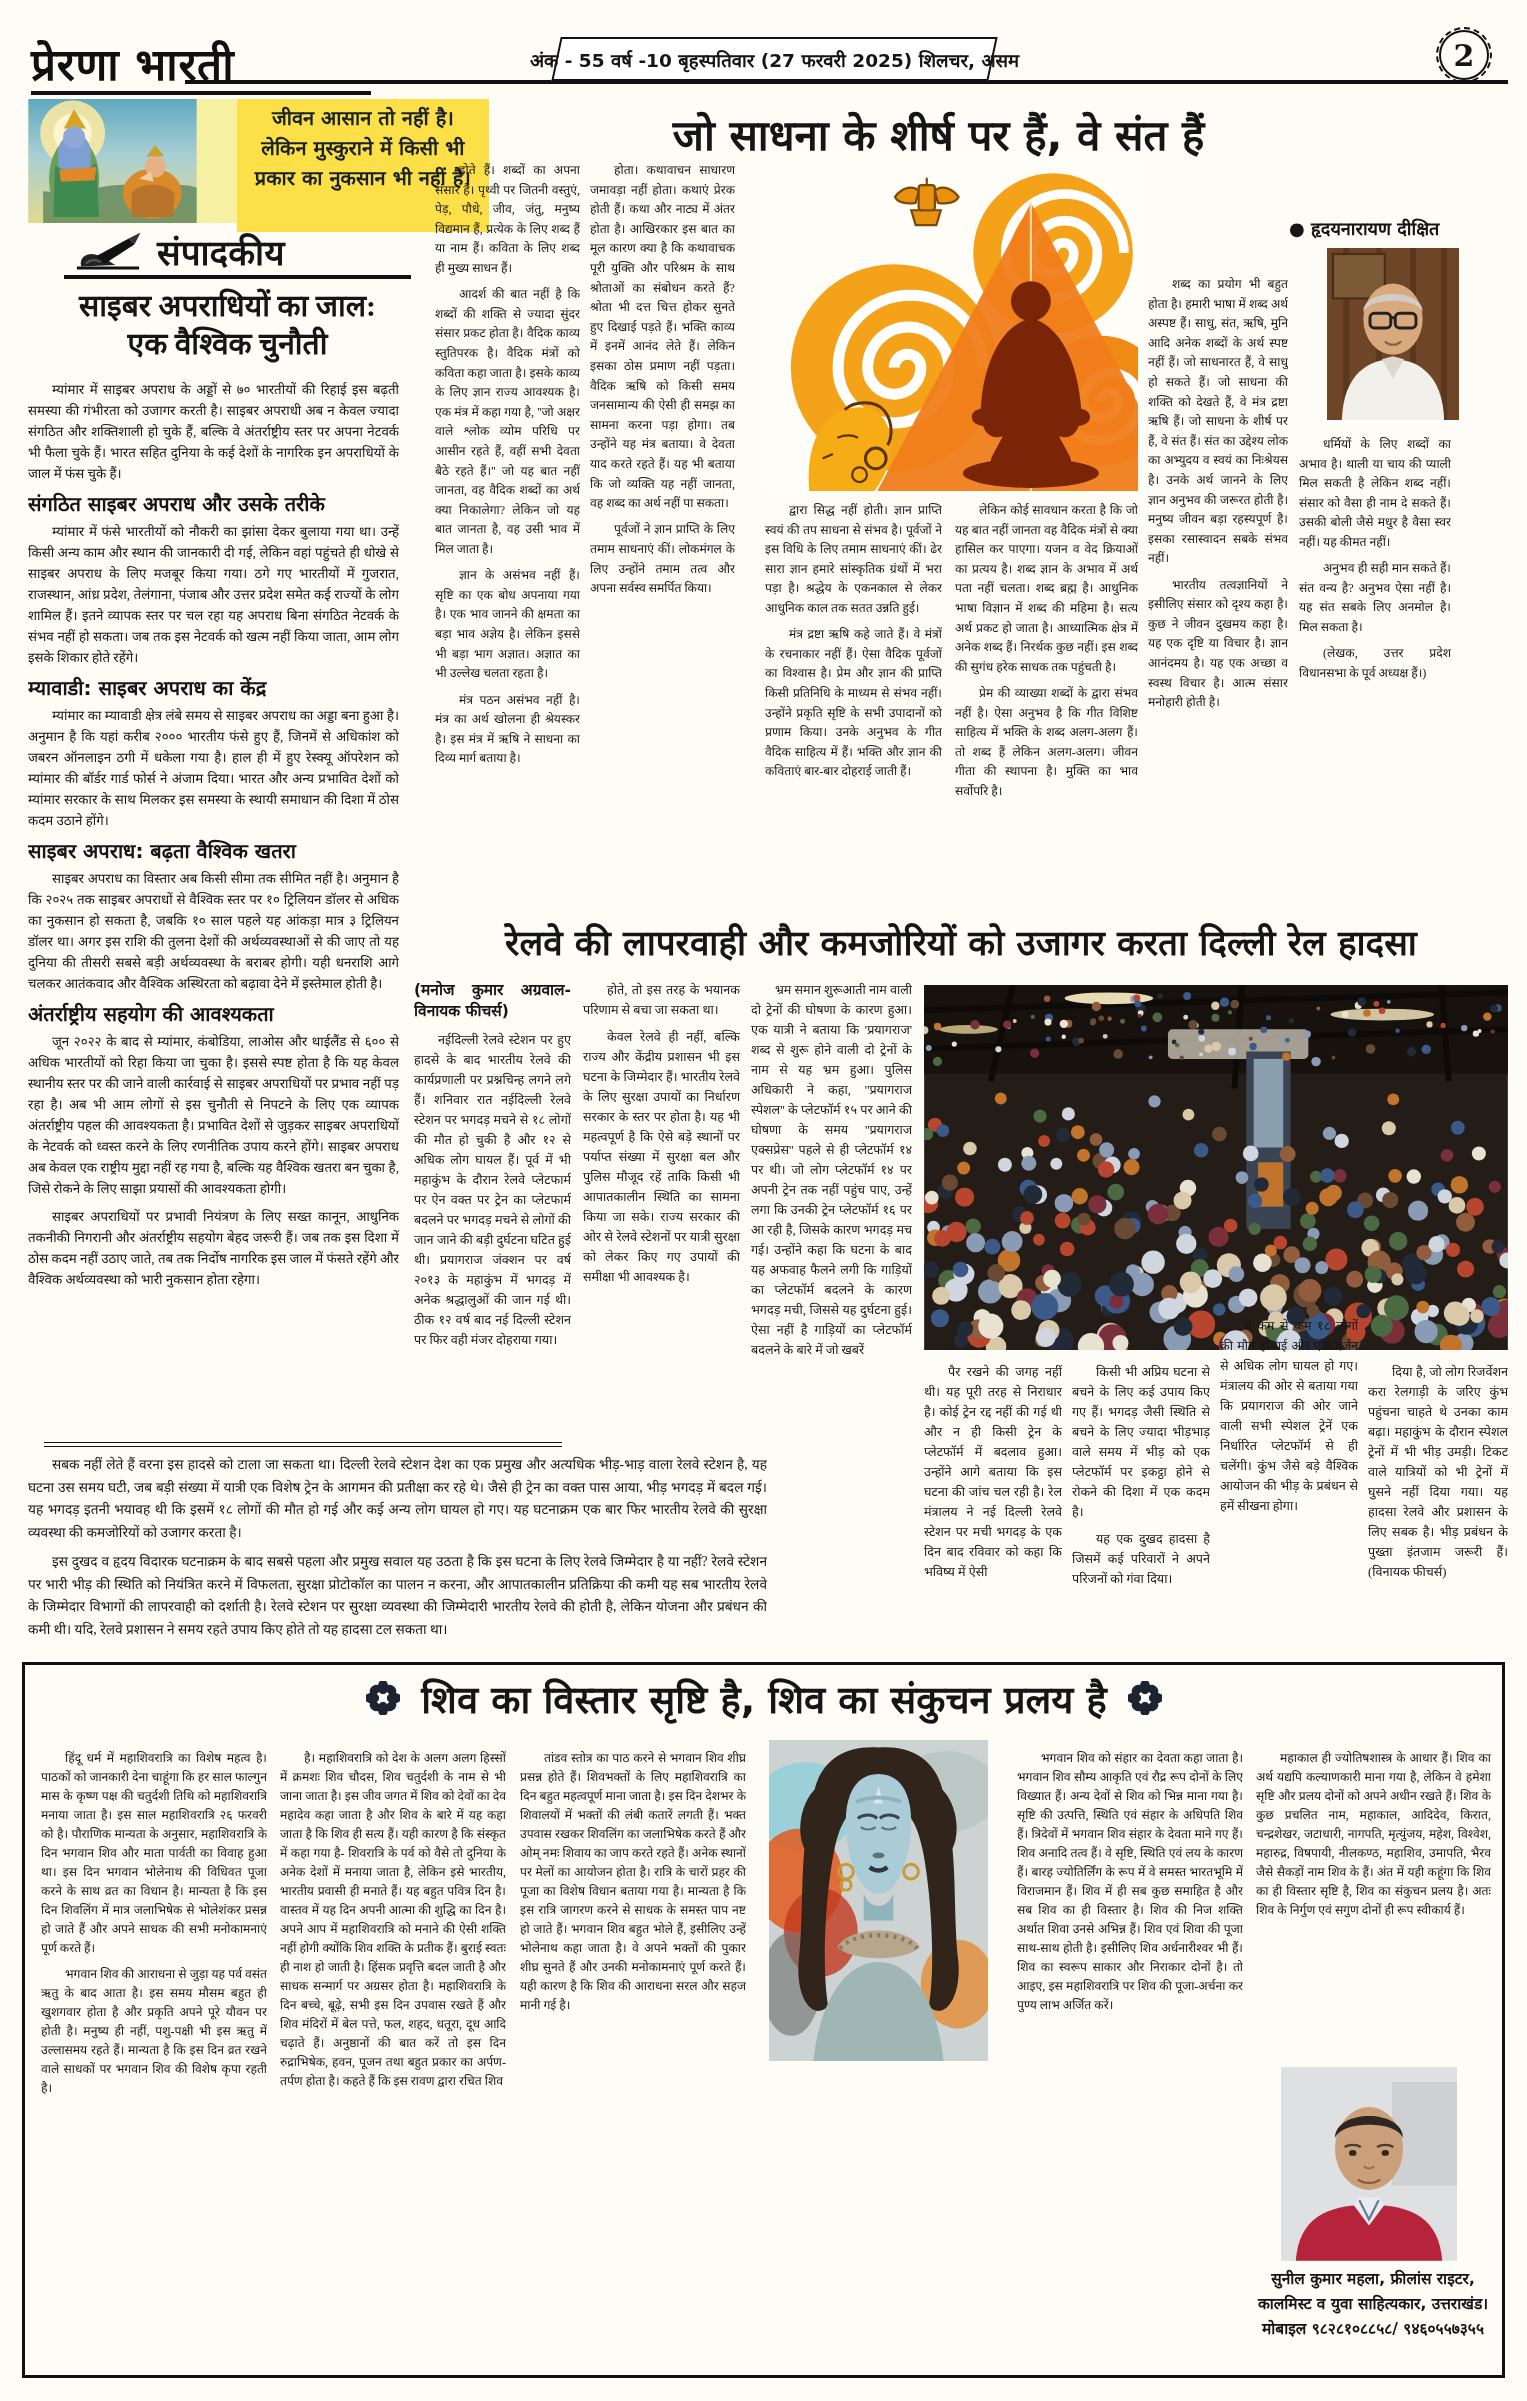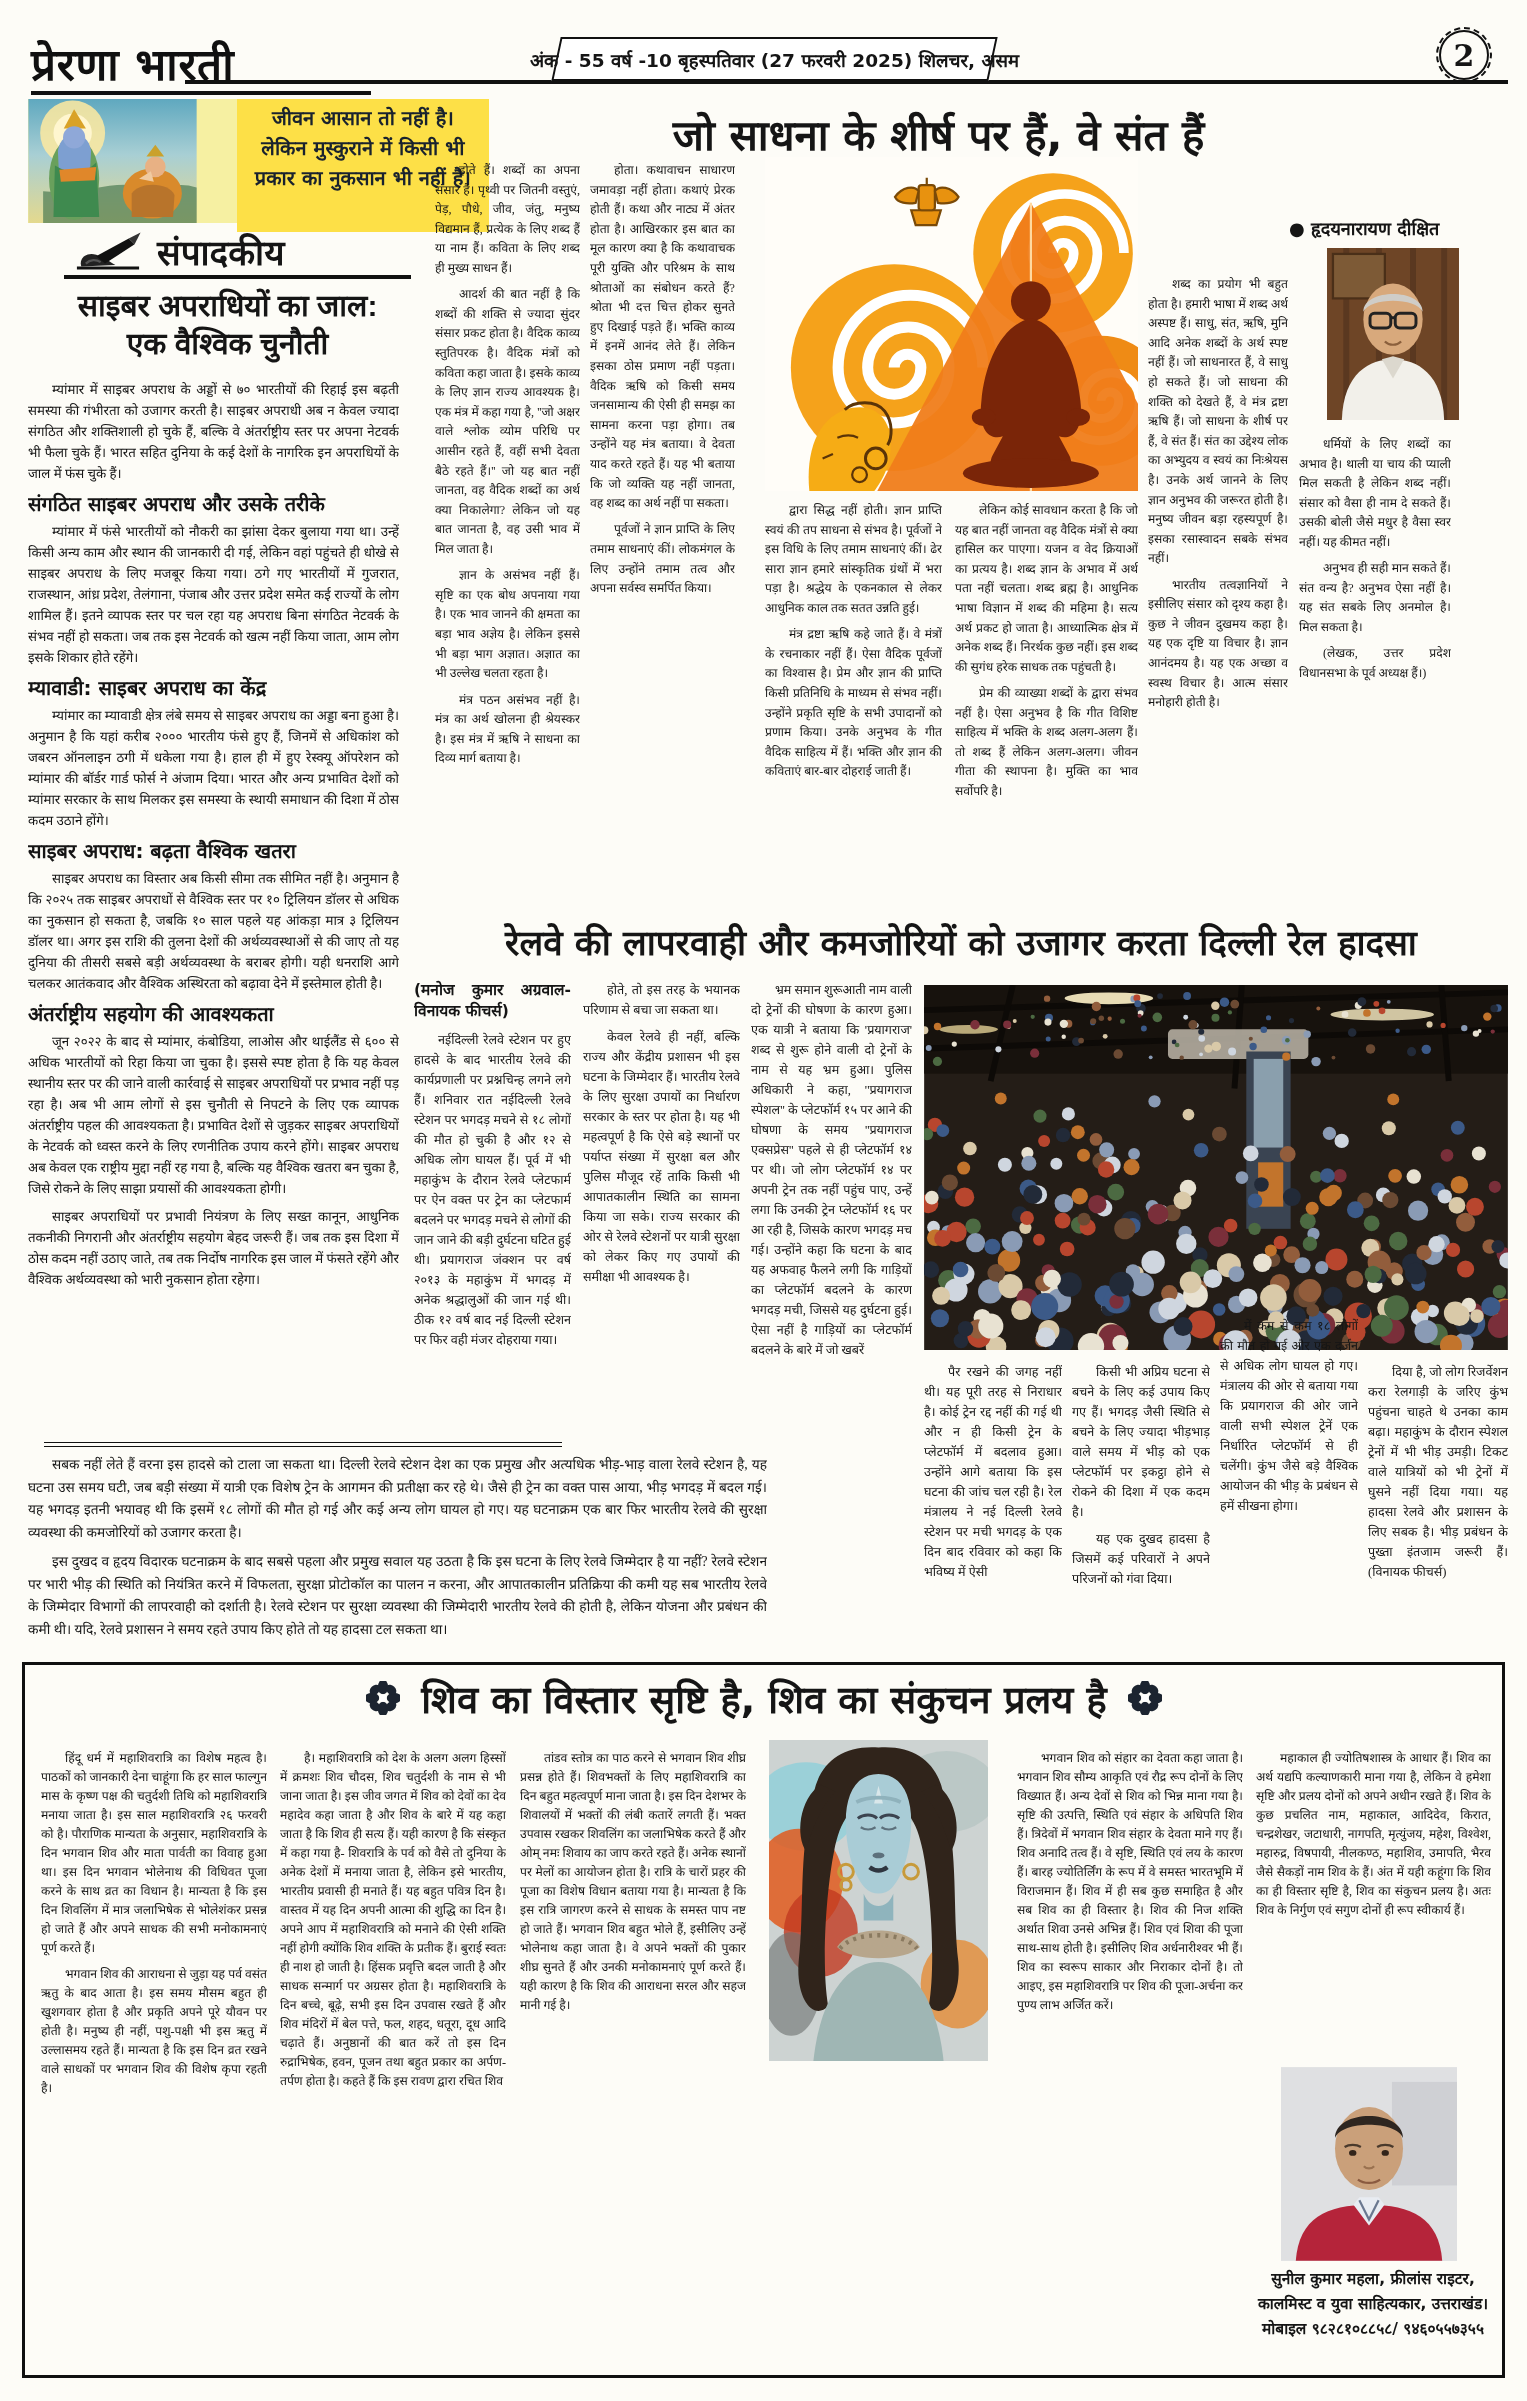--- a/index.html
+++ b/index.html
@@ -10,21 +10,21 @@
   .masthead{font-family:"DejaVu Sans",sans-serif;font-weight:700;font-size:44px;letter-spacing:0.7px;color:#101010;}
   .head-rule{background:#111;}
   .issue-box{border:2.2px solid #111;background:#fff;transform:skewX(-12deg);display:flex;align-items:center;justify-content:center;}
   .issue-box span{transform:skewX(12deg);font-family:"DejaVu Sans",sans-serif;font-weight:700;font-size:18.5px;white-space:nowrap;}
   .page-badge{width:46px;height:46px;border:2.2px solid #111;border-radius:50%;outline:2.2px dashed #111;outline-offset:1.5px;
               display:flex;align-items:center;justify-content:center;font-family:"DejaVu Serif",serif;font-weight:700;font-size:30px;}
   
   .quote-box{background:#fde047;display:flex;align-items:flex-start;justify-content:center;padding:4.4px 10.4px;margin-left:40px;}
   .quote-box div{font-family:"DejaVu Sans",sans-serif;font-weight:700;font-size:20px;line-height:30px;text-align:center;color:#19222e;}
   .ed-label{font-family:"DejaVu Sans",sans-serif;font-weight:800;font-size:35px;text-align:right;}
-  .ed-headline{font-family:Liberation Sans, sans-serif;font-weight:800;font-size:30px;line-height:38px;text-align:center;}
+  .ed-headline{font-family:Liberation Serif, serif;font-weight:800;font-size:30px;line-height:38px;text-align:center;}
   
   .col{position:absolute;overflow:hidden;text-align:justify;}
   .col p{margin:0 0 6.7px;text-indent:24px;}
   .col p.lead-bold{font-family:"DejaVu Sans",sans-serif;font-weight:700;font-size:15.5px;line-height:21.4px;text-indent:0;}
   .col h3{font-family:"DejaVu Sans",sans-serif;font-weight:800;font-size:20px;line-height:26px;margin:6px 0 4.4px;text-align:left;}
   .ed-body{font-size:13.3px;line-height:21px;}
   .saint-col{font-size:12.2px;line-height:19.6px;}
   .rail-col{font-size:12.6px;line-height:20px;}
   .shiva-col{font-size:12.2px;line-height:19px;}
   .wide-col{font-size:13.7px;line-height:22.6px;}

